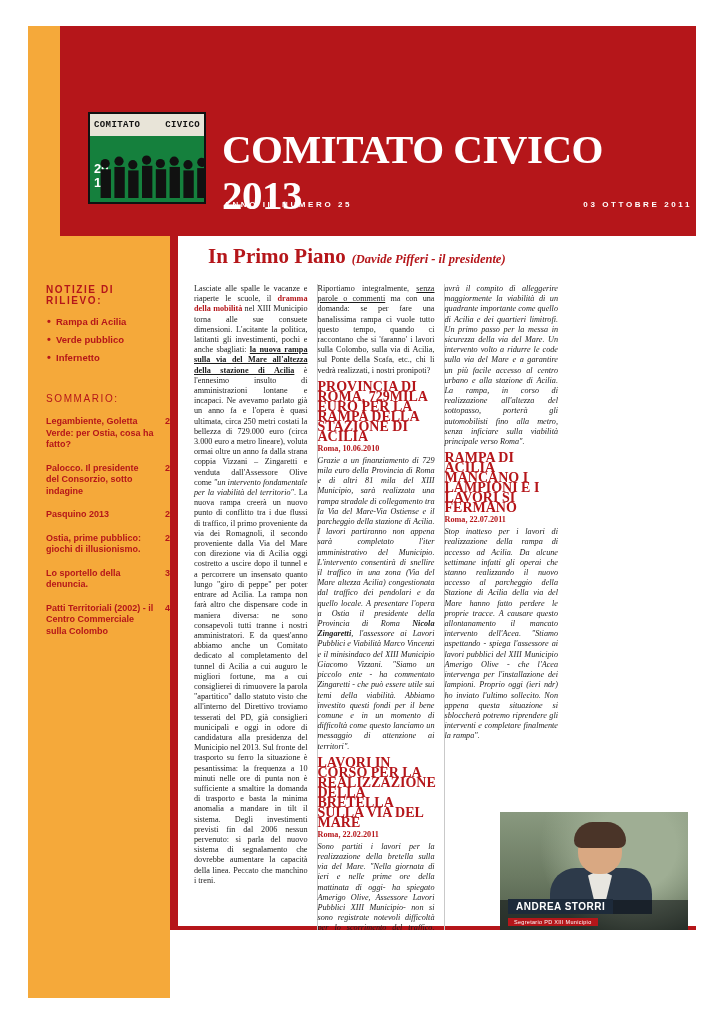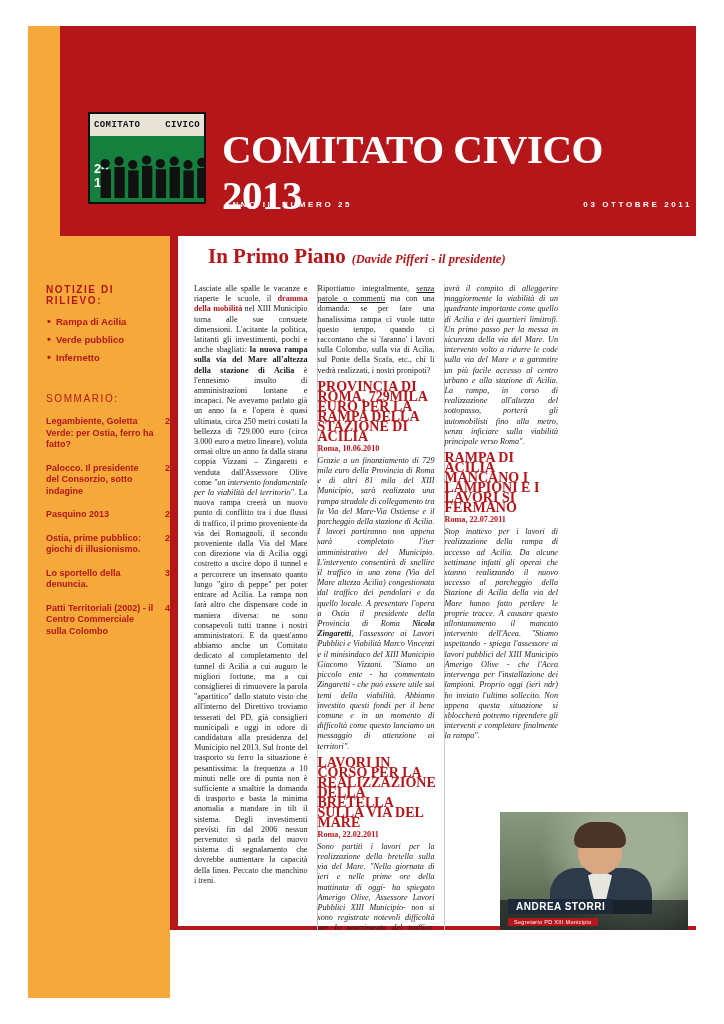--- a/index.html
+++ b/index.html
@@ -171,21 +171,21 @@
   .col p {
     margin:0 0 6px 0;
     font-size:8.2px;
     line-height:10.2px;
     text-align:justify;
     color:#1a1a1a;
     font-family:"Liberation Serif", serif;
   }
   .col .hl { font-weight:bold; color:#b5161a; }
   .col .u { text-decoration:underline; }
-  .col .bu { font-weight:bold; }
+  .col .bu { font-weight:bold; text-decoration:underline; }
   .subhead {
     font-size:14px;
     font-weight:bold;
     color:#b5161a;
     line-height:10px;
     margin:6px 0 2px 0;
     font-family:"Liberation Serif", serif;
   }
   .dateline {
     font-size:8.2px; font-weight:bold; color:#b5161a;
@@ -335,21 +335,21 @@
   <div class="side">
     <h3>NOTIZIE DI RILIEVO:</h3>
     <ul>
       <li>Rampa di Acilia</li>
       <li>Verde pubblico</li>
       <li>Infernetto</li>
     </ul>
     <div class="summary-title">SOMMARIO:</div>
 
     <div class="toc-row">
-      <span class="t">Legambiente, Goletta Verde: per Ostia, ferro ha fatto?</span>
+      <span class="t">Legambiente, Goletta Verde: per Ostia, cosa ha fatto?</span>
       <span class="p">2</span>
     </div>
     <div class="toc-row">
       <span class="t">Palocco. Il presidente del Consorzio, sotto indagine</span>
       <span class="p">2</span>
     </div>
     <div class="toc-row">
       <span class="t">Pasquino 2013</span>
       <span class="p">2</span>
     </div>

